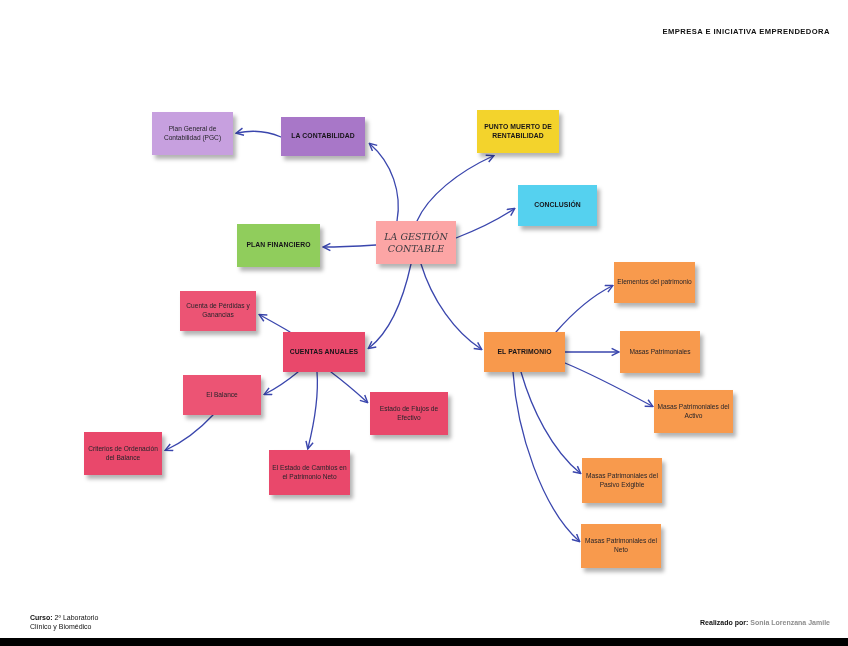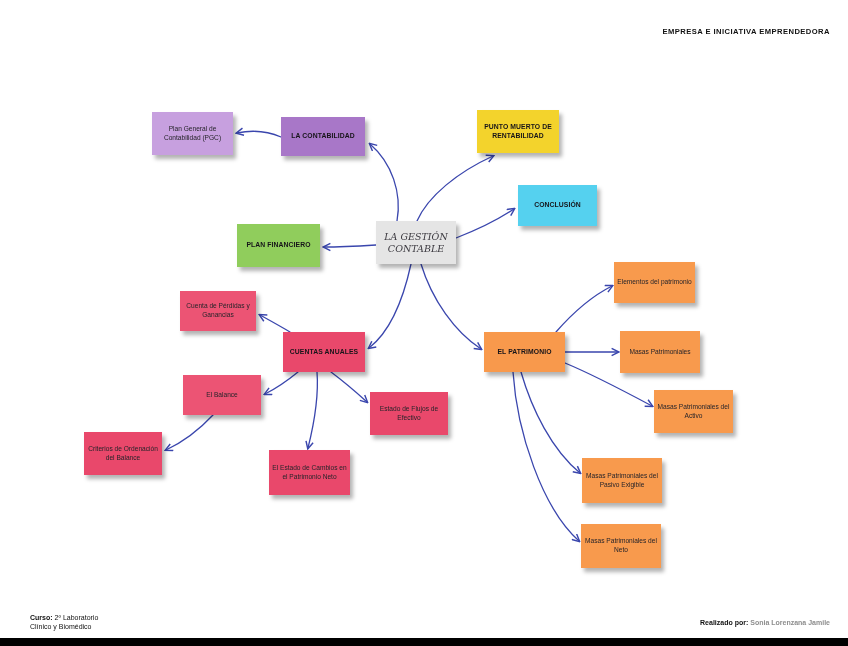--- a/index.html
+++ b/index.html
@@ -82,21 +82,21 @@
   </div>
   <div class="note bold n-contabilidad" style="background-color: rgb(168, 119, 200);">
     <span>LA CONTABILIDAD</span>
   </div>
   <div class="note bold n-punto" style="background-color: rgb(243, 211, 44);">
     <span>PUNTO MUERTO DE RENTABILIDAD</span>
   </div>
   <div class="note bold n-conclusion" style="background-color: rgb(85, 209, 239);">
     <span>CONCLUSIÓN</span>
   </div>
-  <div class="note n-center" style="background-color: #e5e5e5;">
+  <div class="note n-center" style="background-color: #fca5a5;">
     <span>LA GESTIÓN CONTABLE</span>
   </div>
   <div class="note bold n-plan" style="background-color: rgb(144, 205, 92);">
     <span>PLAN FINANCIERO</span>
   </div>
   <div class="note n-cperdidas" style="background-color: rgb(236, 84, 116);">
     <span>Cuenta de Pérdidas y Ganancias</span>
   </div>
   <div class="note bold n-canuales" style="background-color: rgb(233, 72, 107);">
     <span>CUENTAS ANUALES</span>

